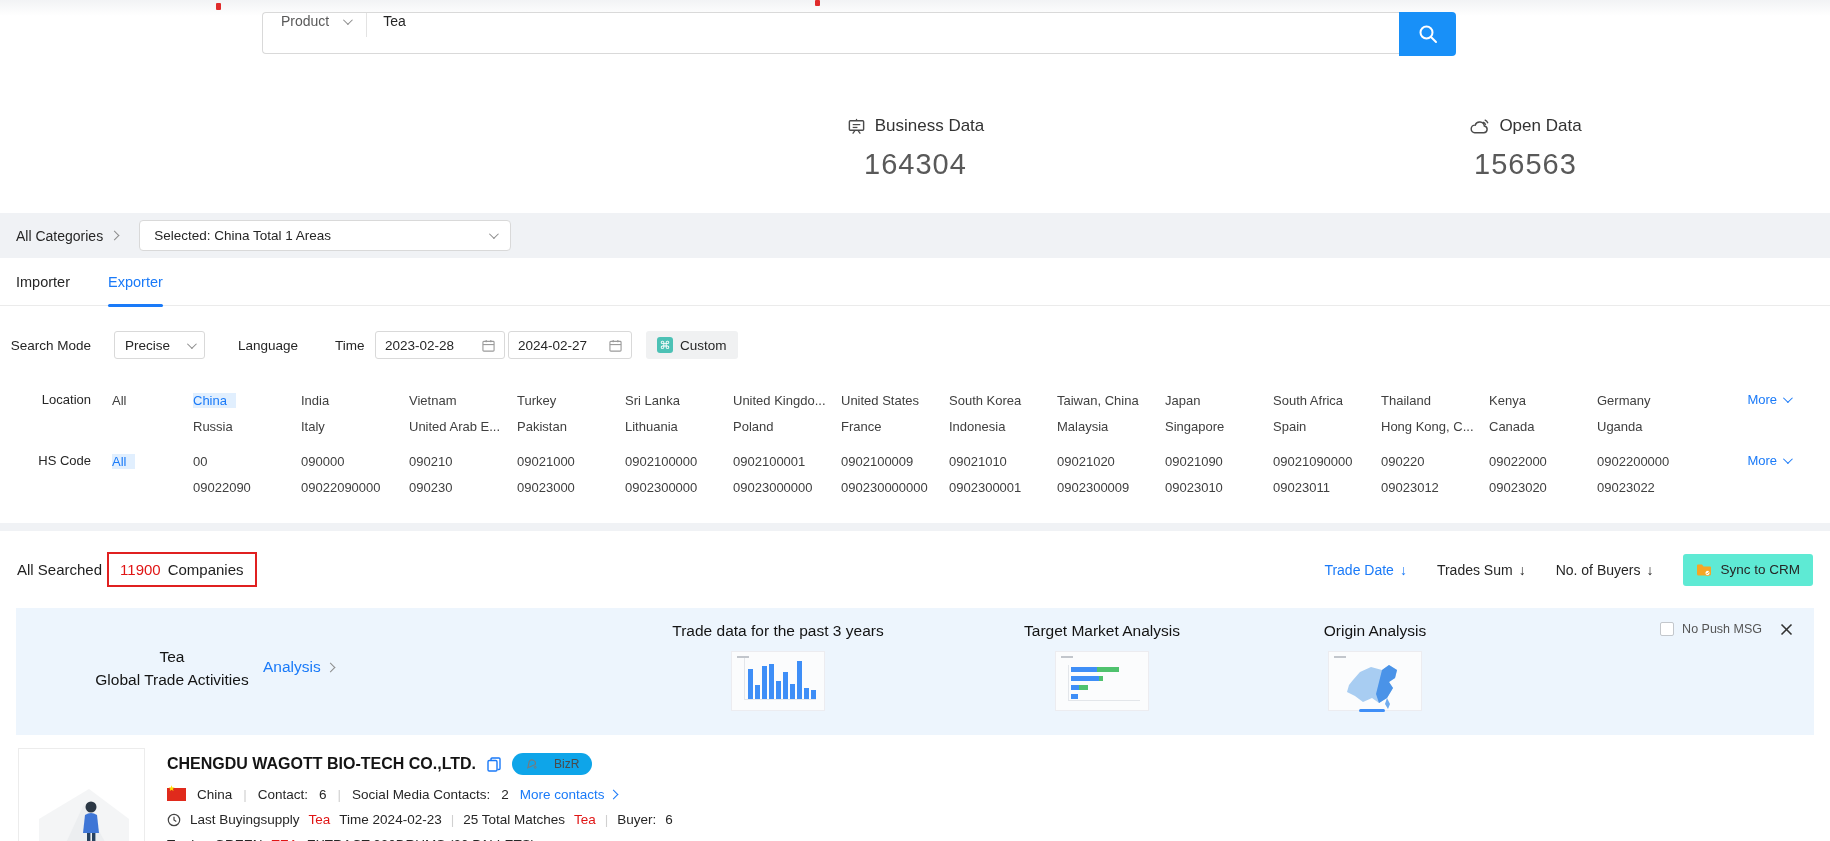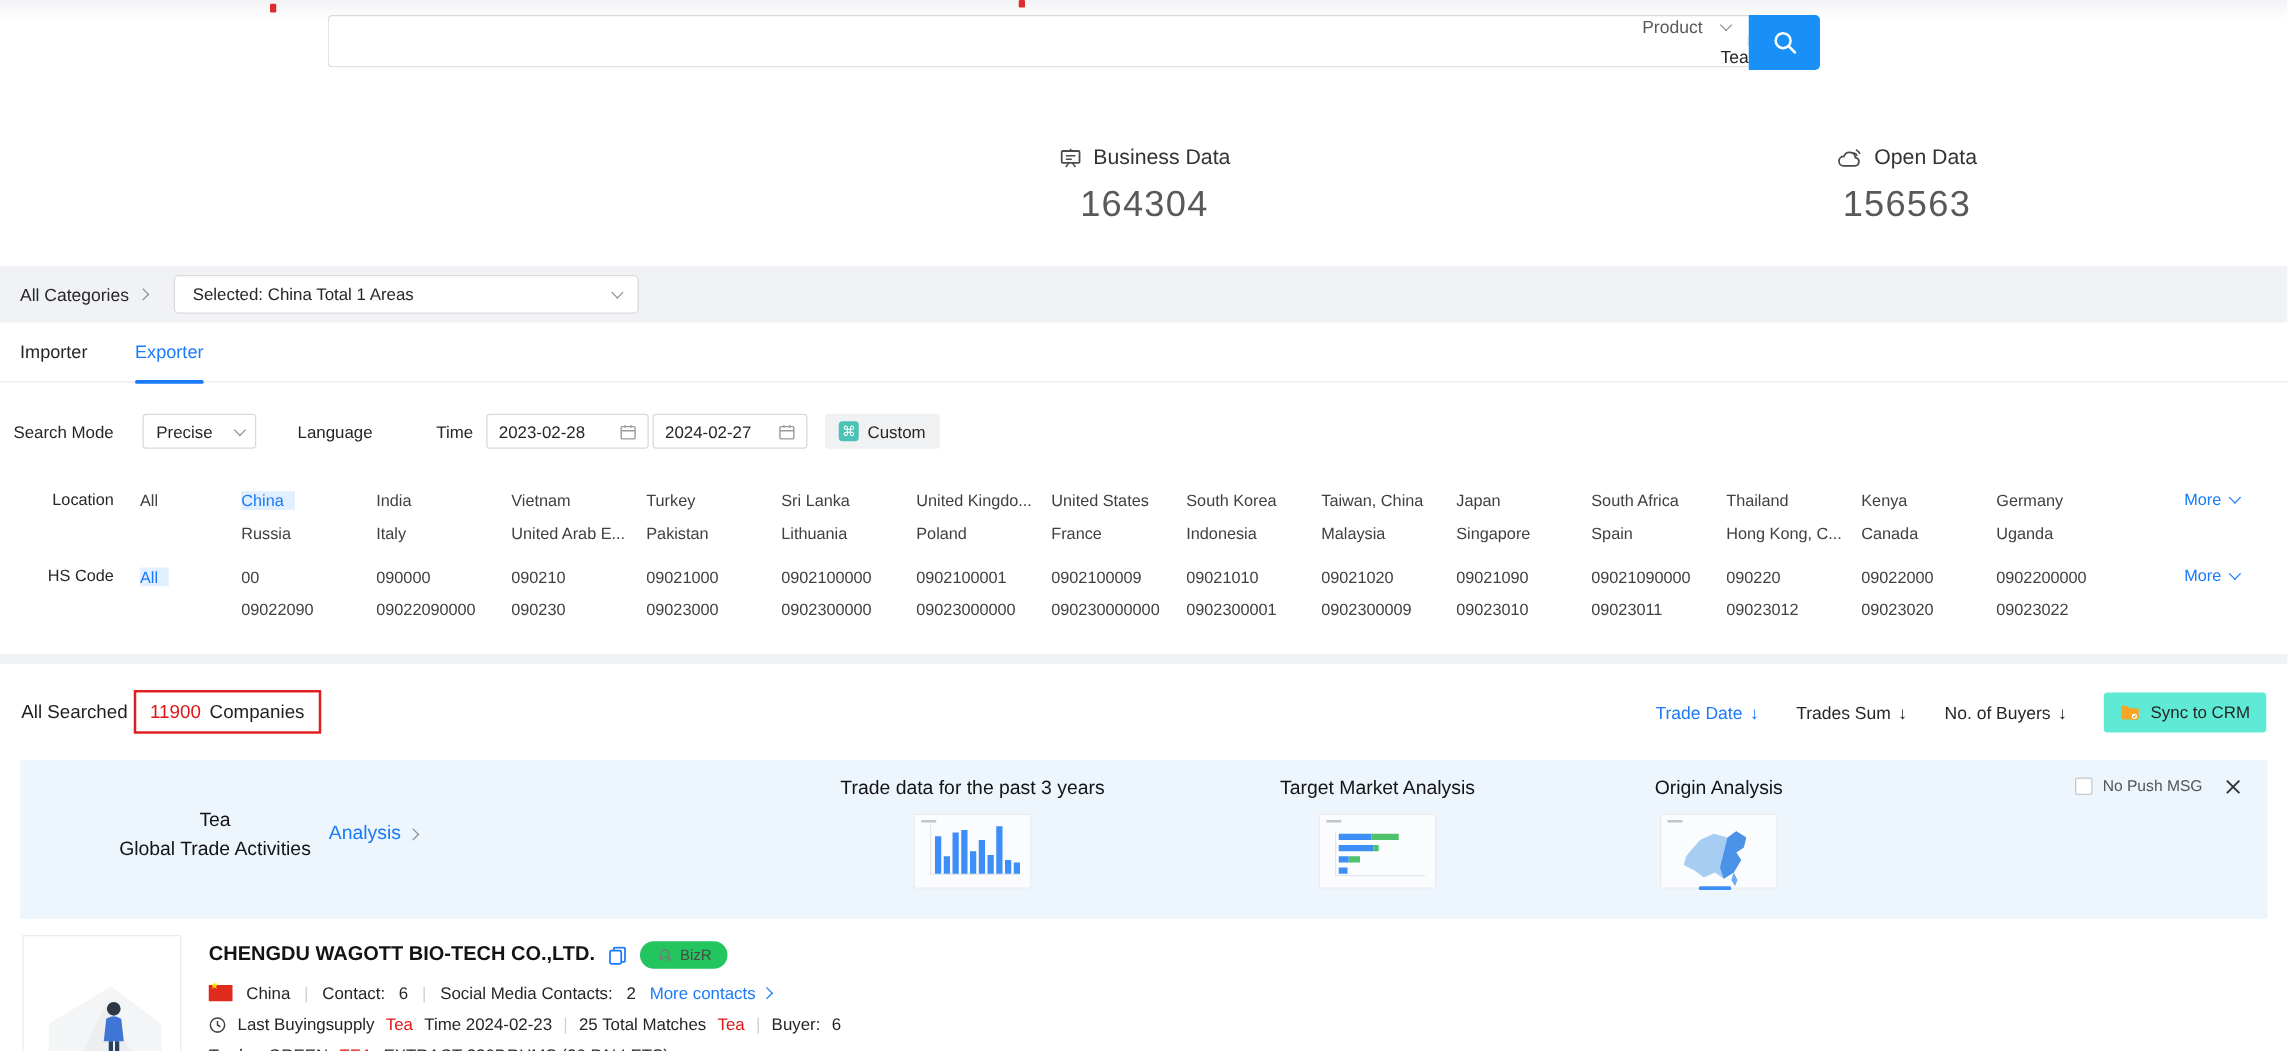--- a/index.html
+++ b/index.html
@@ -7,21 +7,21 @@
     width:1830px; height:841px; overflow:hidden; position:relative;
     font-family:"Liberation Sans", sans-serif; color:#333; background:#fff; font-size:14px;
   }
   
   .header { position:relative; height:90px; background:linear-gradient(#f2f3f5, #ffffff 16px); }
   .red-mark { position:absolute; width:5px; height:7px; background:#e02b2b; border-radius:1px; }
   .red-mark.m1 { left:216px; top:3px; }
   .red-mark.m2 { left:815px; top:0; height:6px; }
   .search-box { position:absolute; left:262px; top:12px; width:1137px; height:42px;
     border:1px solid #d9d9d9; border-right:none; border-radius:4px 0 0 4px; background:#fff;
-    display:flex; align-items:flex-end;flex-direction:column; }
+    display:flex; align-items:flex-start; }
   .search-cat { display:flex; align-items:center; gap:14px; padding:0 16px 0 18px; color:#595959; cursor:pointer; }
   .chev { width:7px; height:7px; border-right:1.4px solid currentColor; border-bottom:1.4px solid currentColor;
     transform:rotate(45deg) translateY(-2px); display:inline-block; color:#8c8c8c; }
   .chev.right { transform:rotate(-45deg); }
   .vdiv { width:1px; height:24px; background:#e3e3e3; }
   .search-value { padding-left:16px; color:#262626; }
   .search-btn { position:absolute; left:1399px; top:12px; width:57px; height:44px; background:#1890f8;
     border:none; border-radius:0 4px 4px 0; display:flex; align-items:center; justify-content:center; cursor:pointer; }
   
   .stats { position:relative; height:123px; }
@@ -45,21 +45,21 @@
   .tab.active::after { content:""; position:absolute; left:0; right:0; bottom:-2px; height:3px; background:#1a7af8; border-radius:2px; }
   
   .filters { padding:25px 0 14px; }
   .mode-row { display:flex; align-items:center; height:28px; margin-bottom:28px; font-size:13.5px; color:#262626; }
   .flabel { width:91px; text-align:right; color:#262626; flex:none; }
   .select { height:28px; border:1px solid #d9d9d9; border-radius:3px; background:#fff; display:flex;
     align-items:center; justify-content:space-between; padding:0 10px; cursor:pointer; }
   .select.precise { width:91px; margin-left:23px; }
   .select.lang { width:230px; margin-left:15px; background:#f5f5f5; color:#bfbfbf; cursor:not-allowed; }
   .lang-lbl { margin-left:33px; width:56px; text-align:right; }
-  .time-lbl { margin-left:55px; width:28px; text-align:left; }
+  .time-lbl { margin-left:41px; width:28px; text-align:left; }
   .date-box { width:130px; height:28px; border:1px solid #d9d9d9; border-radius:3px; display:flex;
     align-items:center; justify-content:space-between; padding:0 9px; margin-left:12px; cursor:pointer; color:#262626; }
   .date-box + .date-box { margin-left:3px; width:124px; }
   .custom-btn { margin-left:14px; height:28px; background:#f0f1f2; border:none; border-radius:3px;
     display:flex; align-items:center; gap:7px; padding:0 11px; font-size:13.5px; color:#262626; cursor:pointer; }
   .cmd-ic { width:16px; height:16px; background:#4cc1b5; border-radius:3px; color:#fff; font-size:11px;
     display:flex; align-items:center; justify-content:center; }
   .cmd-ic::after { content:"\2318"; }
   .facet { display:flex; position:relative; font-size:13px; margin-bottom:9px; }
   .facet-rows { margin-left:21px; }
@@ -106,22 +106,22 @@
   .nopush { position:absolute; right:21px; top:14px; display:flex; align-items:center; gap:8px;
     font-size:12.5px; color:#555; }
   .checkbox { width:14px; height:14px; border:1px solid #c3c7cc; border-radius:2px; background:#fff; cursor:pointer; }
   .close-x { margin-left:10px; cursor:pointer; display:flex; }
   
   .company { margin-top:13px; padding-left:18px; display:flex; }
   .cthumb { width:127px; height:111px; border:1px solid #ececec; background:#fff; position:relative; flex:none; overflow:hidden; }
   .cinfo { margin-left:22px; }
   .cname-row { display:flex; align-items:center; gap:11px; margin-top:5px; }
   .cname { font-size:16px; font-weight:700; color:#141414; }
-  .bizr { background:#22c55e; border-radius:13px; padding:4px 13px; font-size:12px; color:#4a4a4a;
-    display:flex; align-items:center; gap:6px; cursor:pointer; }
+  .bizr { background:#0ea5e9; border-radius:13px; padding:4px 13px; font-size:12px; color:#4a4a4a;
+    display:flex; align-items:center; gap:16px; cursor:pointer; }
   .cmeta { display:flex; align-items:center; gap:11px; margin-top:12px; font-size:13.5px; color:#262626; }
   .pipe { color:#d0d0d0; }
   .flag { width:19px; height:13px; background:#e02a1c; position:relative; flex:none; }
   .flag::after { content:"\2605"; position:absolute; left:1px; top:-4px; color:#ffde00; font-size:8px; }
   .blue-link { color:#1a7af8; display:flex; align-items:center; gap:5px; cursor:pointer; }
   .crow { display:flex; align-items:center; gap:9px; margin-top:10px; font-size:13.5px; color:#262626; }
   .kw-red { color:#e01515; }
   svg { display:block; }
 </style>
 </head>

